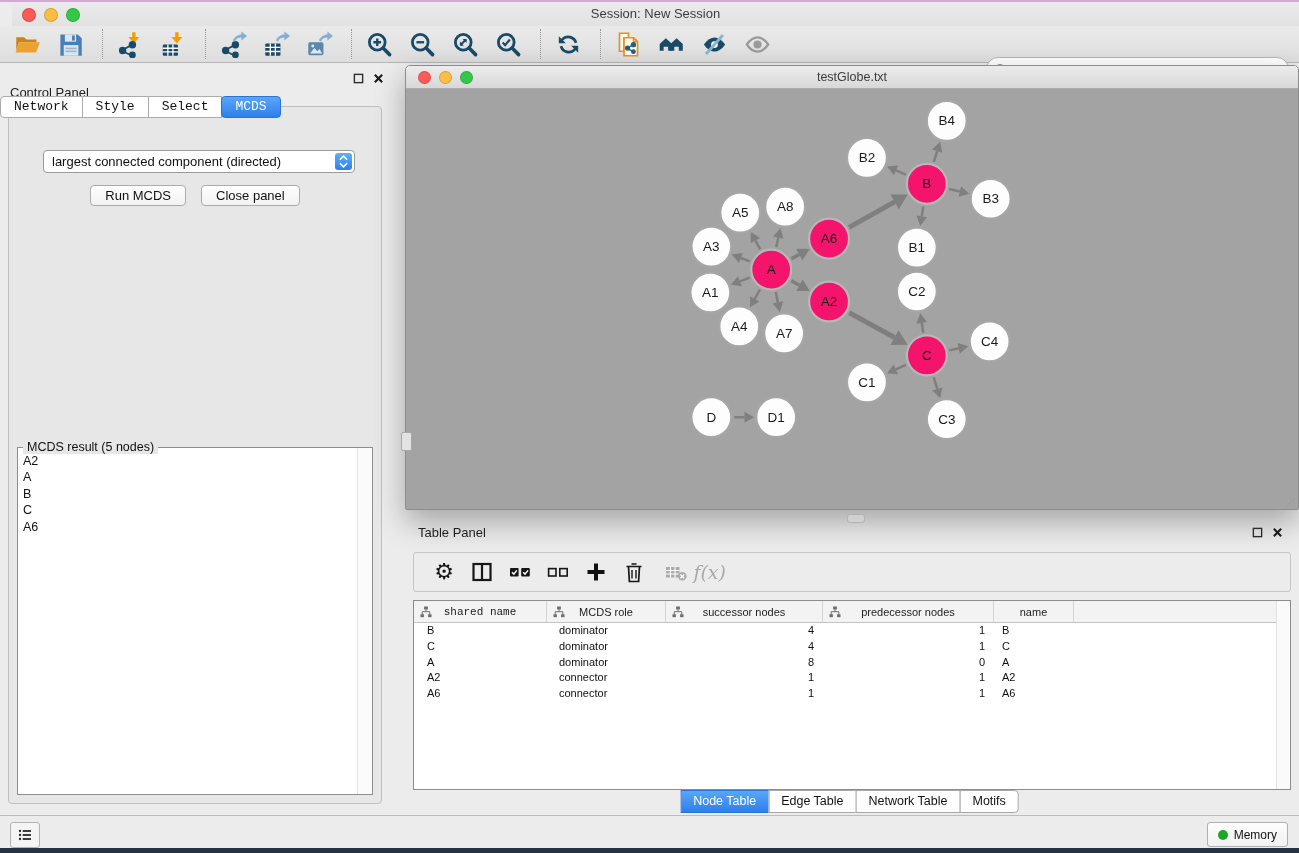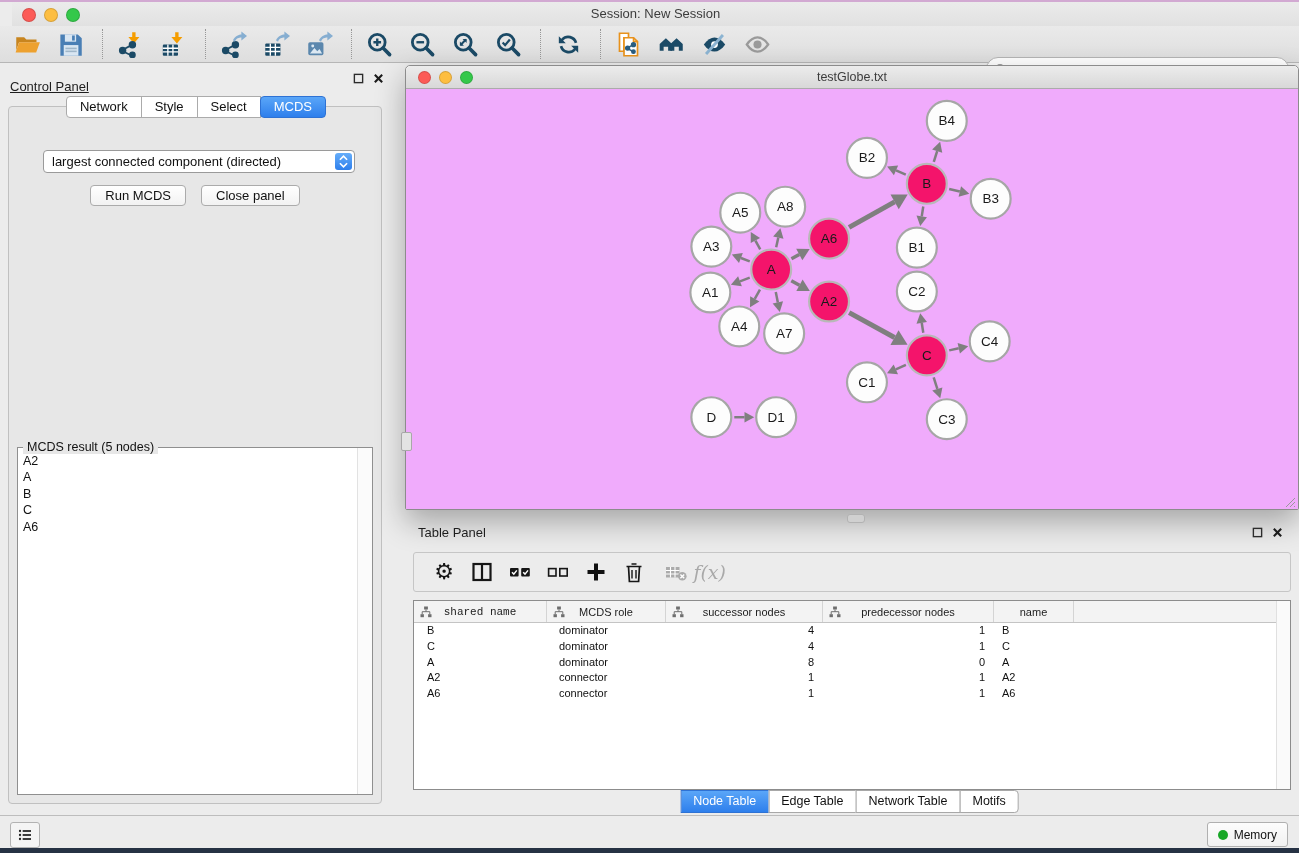--- a/index.html
+++ b/index.html
@@ -28,23 +28,23 @@
                       font-family:"Liberation Sans",sans-serif; }
 
   
   .panel-title { font-size:13px; color:#1e1e1e; }
   .win-btns { position:absolute; display:flex; gap:9px; align-items:center; }
   .win-btn { width:11px; height:11px; display:flex; align-items:center; justify-content:center; cursor:pointer; }
   .win-btn svg { width:11px; height:11px; }
 
   
   #control-panel { position:absolute; left:0; top:65px; width:392px; height:745px; }
-  #cp-title { position:absolute; left:10px; top:14px;text-decoration:underline; }
+  #cp-title { position:absolute; left:10px; top:20px; }
   #cp-btns { right:8px; top:8px; }
-  #cp-tabs { position:absolute; top:31px; left:0; right:0; display:flex; justify-content:center; z-index:2; }
+  #cp-tabs { position:absolute; top:31px; left:0; right:0; display:flex; justify-content:flex-start; z-index:2;font-family:Liberation Mono, monospace; }
   .tab { height:20px; line-height:20px; padding:0 13px; background:#fff; border:1px solid #ababab;
          font-size:13px; color:#111; margin-left:-1px; cursor:pointer; }
   .tab:first-child { border-radius:4px 0 0 4px; margin-left:0; }
   .tab:last-child { border-radius:0 4px 4px 0; }
   .tab.sel { background:linear-gradient(#5aa6f8,#2e7fec); color:#fff; border-color:#2e72d4; border-radius:4px; }
   #cp-box { position:absolute; left:8px; right:10px; top:41px; bottom:6px; background:#e7e7e7;
             border:1px solid #c0c0c0; border-radius:4px; }
   #opt-label { position:absolute; top:20px; width:100%; text-align:center; font-size:13px; color:#111; }
   #criterion { position:absolute; left:34px; top:43px; width:312px; height:23px; background:#fff;
                border:1px solid #9a9a9a; border-radius:4px; display:flex; align-items:center; cursor:pointer; box-sizing:border-box; }
@@ -68,21 +68,21 @@
   
   #net-window { position:absolute; left:405px; top:65px; width:894px; height:445px;
                 background:#fff; border:1px solid #8c8c8c; border-radius:5px 5px 2px 2px;
                 box-shadow:0 12px 30px rgba(0,0,0,.30); box-sizing:border-box; }
   #net-titlebar { position:absolute; left:0; top:0; right:0; height:22px;
                   background:linear-gradient(#ececec,#d8d8d8); border-bottom:1px solid #ababab;
                   border-radius:5px 5px 0 0; }
   #net-titlebar .traffic { top:5px; left:12px; }
   #net-titlebar .light { width:11px; height:11px; }
   #net-title { line-height:22px; font-size:12.5px; }
-  #net-canvas { position:absolute; left:0; top:23px; right:0; bottom:0; background:#f0abfc; }
+  #net-canvas { position:absolute; left:0; top:23px; right:0; bottom:0; background:#a3a3a3; }
   #graph-svg { width:100%; height:100%; }
   #net-handle { position:absolute; left:-5px; top:366px; width:9px; height:17px; background:#e3e3e3;
                 border:1px solid #a8a8a8; border-radius:2px; cursor:pointer; }
   #net-grip { position:absolute; right:2px; bottom:2px; width:13px; height:13px; cursor:nwse-resize; }
 
   
   #table-panel { position:absolute; left:400px; top:518px; width:899px; height:297px; }
   #tp-grip { position:absolute; left:447px; top:-4px; width:16px; height:7px; background:#d0d0d0;
              border:1px solid #b2b2b2; border-radius:3px; cursor:ns-resize; }
   #tp-title { position:absolute; left:18px; top:7px; }

